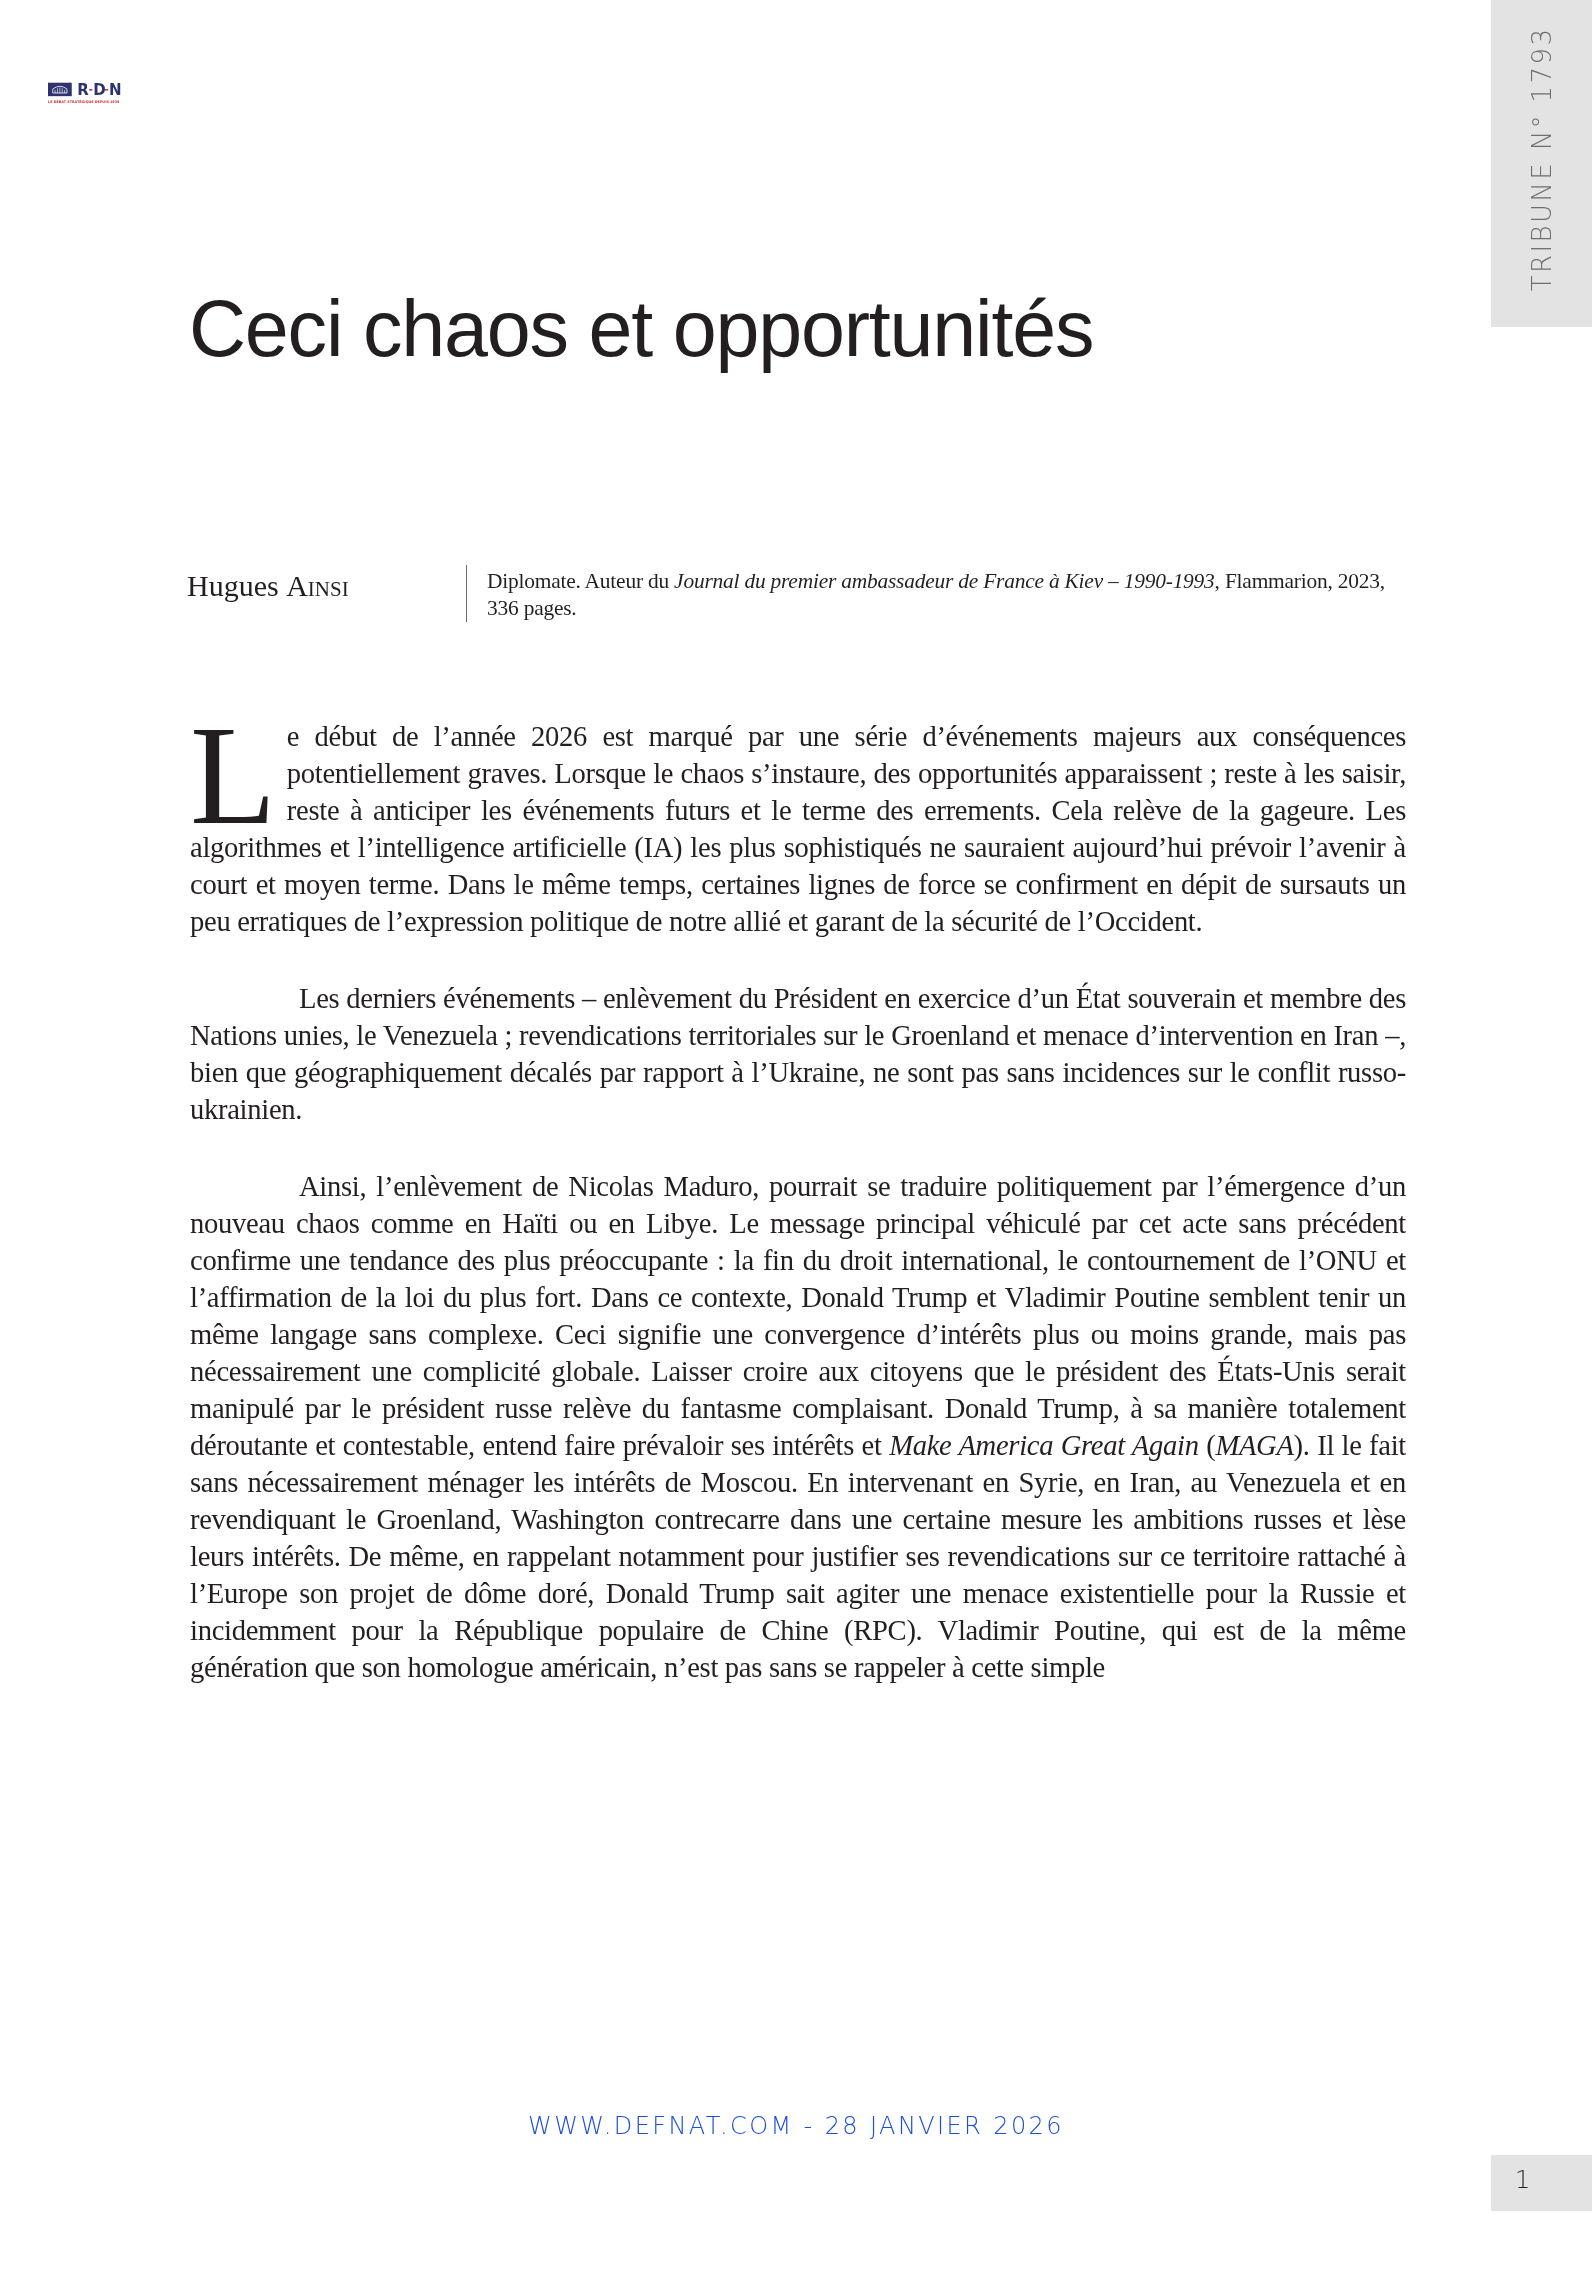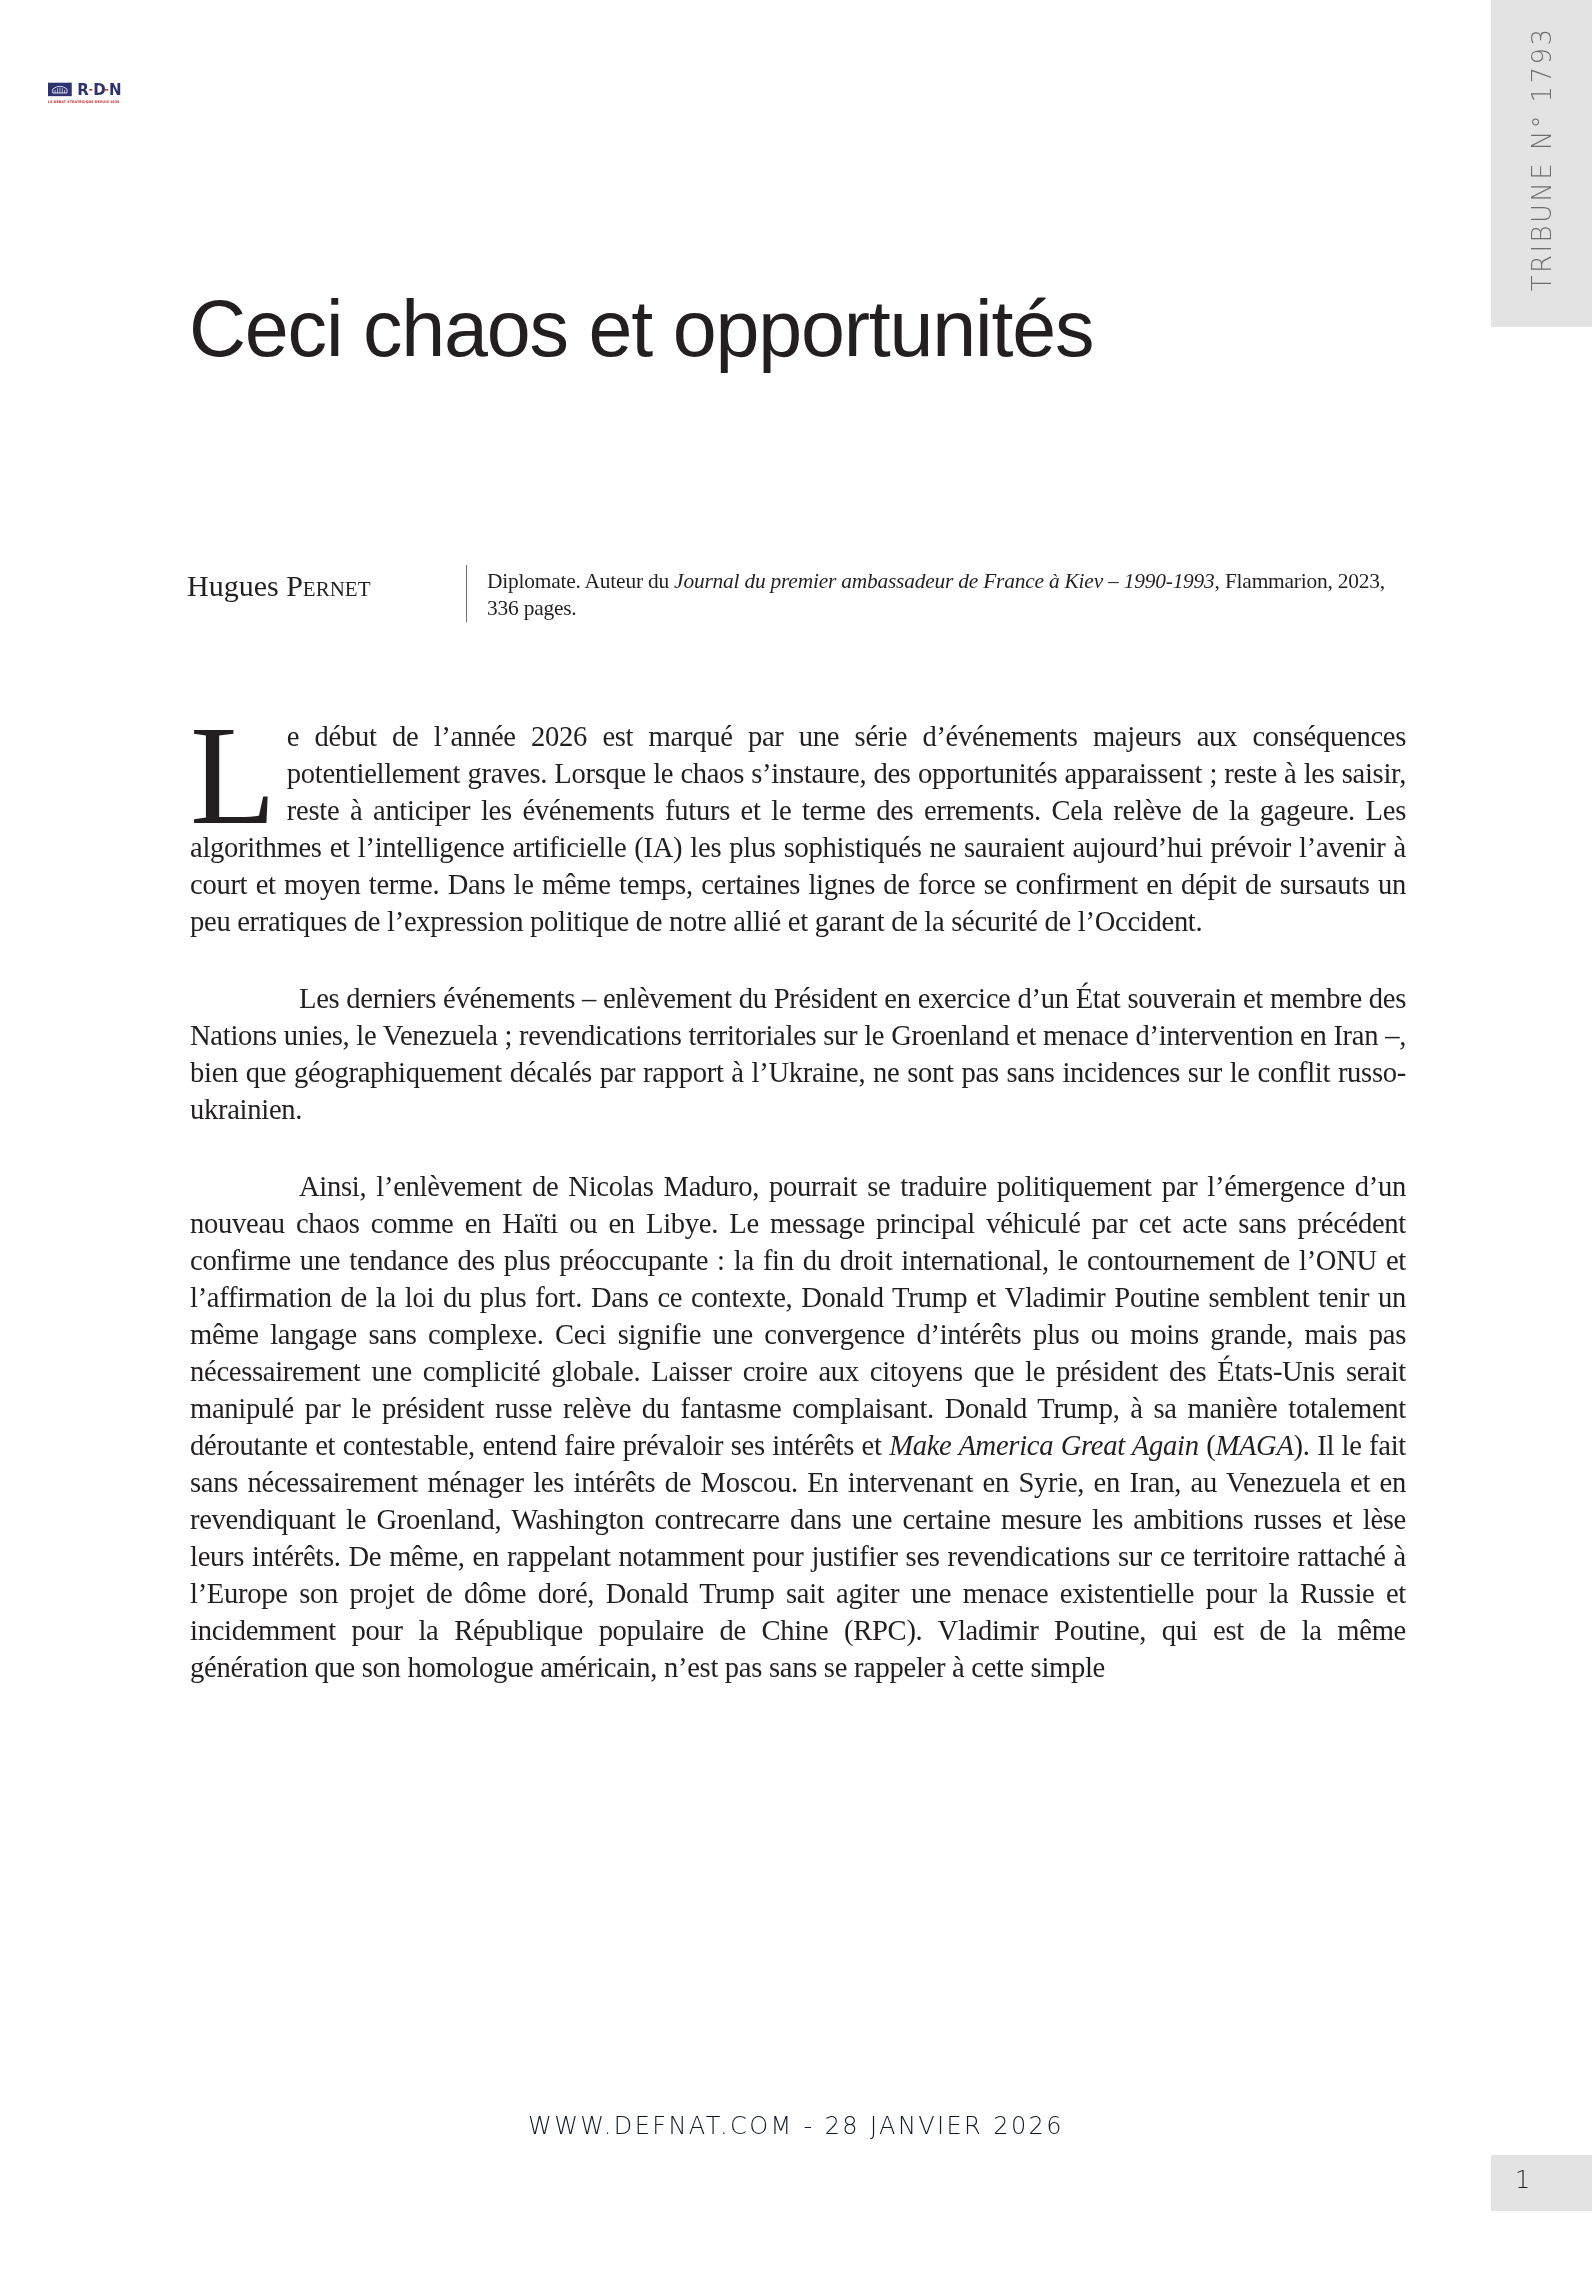--- a/index.html
+++ b/index.html
@@ -134,21 +134,21 @@
   .footer {
     position: absolute;
     left: 0;
     width: 1592px;
     top: 2112px;
     text-align: center;
     font-family: "DejaVu Sans", "Liberation Sans", sans-serif;
     font-weight: 300;
     font-size: 24px;
     letter-spacing: 2.4px;
-    color: #0f172a;
+    color: #1d4ed8;
   }
 
   
   .page-box {
     position: absolute;
     left: 1491px;
     top: 2155px;
     width: 102px;
     height: 56px;
     background: #e3e3e3;
@@ -190,21 +190,21 @@
   <div class="tribune-label">TRIBUNE N° 1793</div>
 </div>
 
 <h1 class="title">
   <span>Ceci chaos et opportunités</span>
 </h1>
 
 <div class="author-block">
   <div class="author-name">
     <span>Hugues</span>
-    <span class="sc">Pernet</span>
+    <span class="sc">Ainsi</span>
   </div>
   <div class="author-divider"></div>
   <div class="author-bio"><span>Diplomate. Auteur du </span><em>Journal du premier ambassadeur de France à Kiev – 1990-1993</em><span>, Flammarion, 2023, 336 pages.</span></div>
 </div>
 
 <div class="body-text">
   <p><span class="dropcap">L</span><span>e début de l’année 2026 est marqué par une série d’événements majeurs aux conséquences potentiellement graves. Lorsque le chaos s’instaure, des opportunités apparaissent ; reste à les saisir, reste à anticiper les événements futurs et le terme des errements. Cela relève de la gageure. Les algorithmes et l’intelligence artificielle (IA) les plus sophistiqués ne sauraient aujourd’hui prévoir l’avenir à court et moyen terme. Dans le même temps, certaines lignes de force se confirment en dépit de sursauts un peu erratiques de l’expression politique de notre allié et garant de la sécurité de l’Occident.</span></p>
   <p class="indent"><span>Les derniers événements – enlèvement du Président en exercice d’un État souverain et membre des Nations unies, le Venezuela ; revendications territoriales sur le Groenland et menace d’intervention en Iran –, bien que géographiquement décalés par rapport à l’Ukraine, ne sont pas sans incidences sur le conflit russo-ukrainien.</span></p>
   <p class="indent"><span>Ainsi, l’enlèvement de Nicolas Maduro, pourrait se traduire politiquement par l’émergence d’un nouveau chaos comme en Haïti ou en Libye. Le message principal véhiculé par cet acte sans précédent confirme une tendance des plus préoccupante : la fin du droit international, le contournement de l’ONU et l’affirmation de la loi du plus fort. Dans ce contexte, Donald Trump et Vladimir Poutine semblent tenir un même langage sans complexe. Ceci signifie une convergence d’intérêts plus ou moins grande, mais pas nécessairement une complicité globale. Laisser croire aux citoyens que le président des États-Unis serait manipulé par le président russe relève du fantasme complaisant. Donald Trump, à sa manière totalement déroutante et contestable, entend faire prévaloir ses intérêts et </span><em>Make America Great Again</em><span> (</span><em>MAGA</em><span>). Il le fait sans nécessairement ménager les intérêts de Moscou. En intervenant en Syrie, en Iran, au Venezuela et en revendiquant le Groenland, Washington contrecarre dans une certaine mesure les ambitions russes et lèse leurs intérêts. De même, en rappelant notamment pour justifier ses revendications sur ce territoire rattaché à l’Europe son projet de dôme doré, Donald Trump sait agiter une menace existentielle pour la Russie et incidemment pour la République populaire de Chine (RPC). Vladimir Poutine, qui est de la même génération que son homologue américain, n’est pas sans se rappeler à cette simple</span></p>
 </div>

